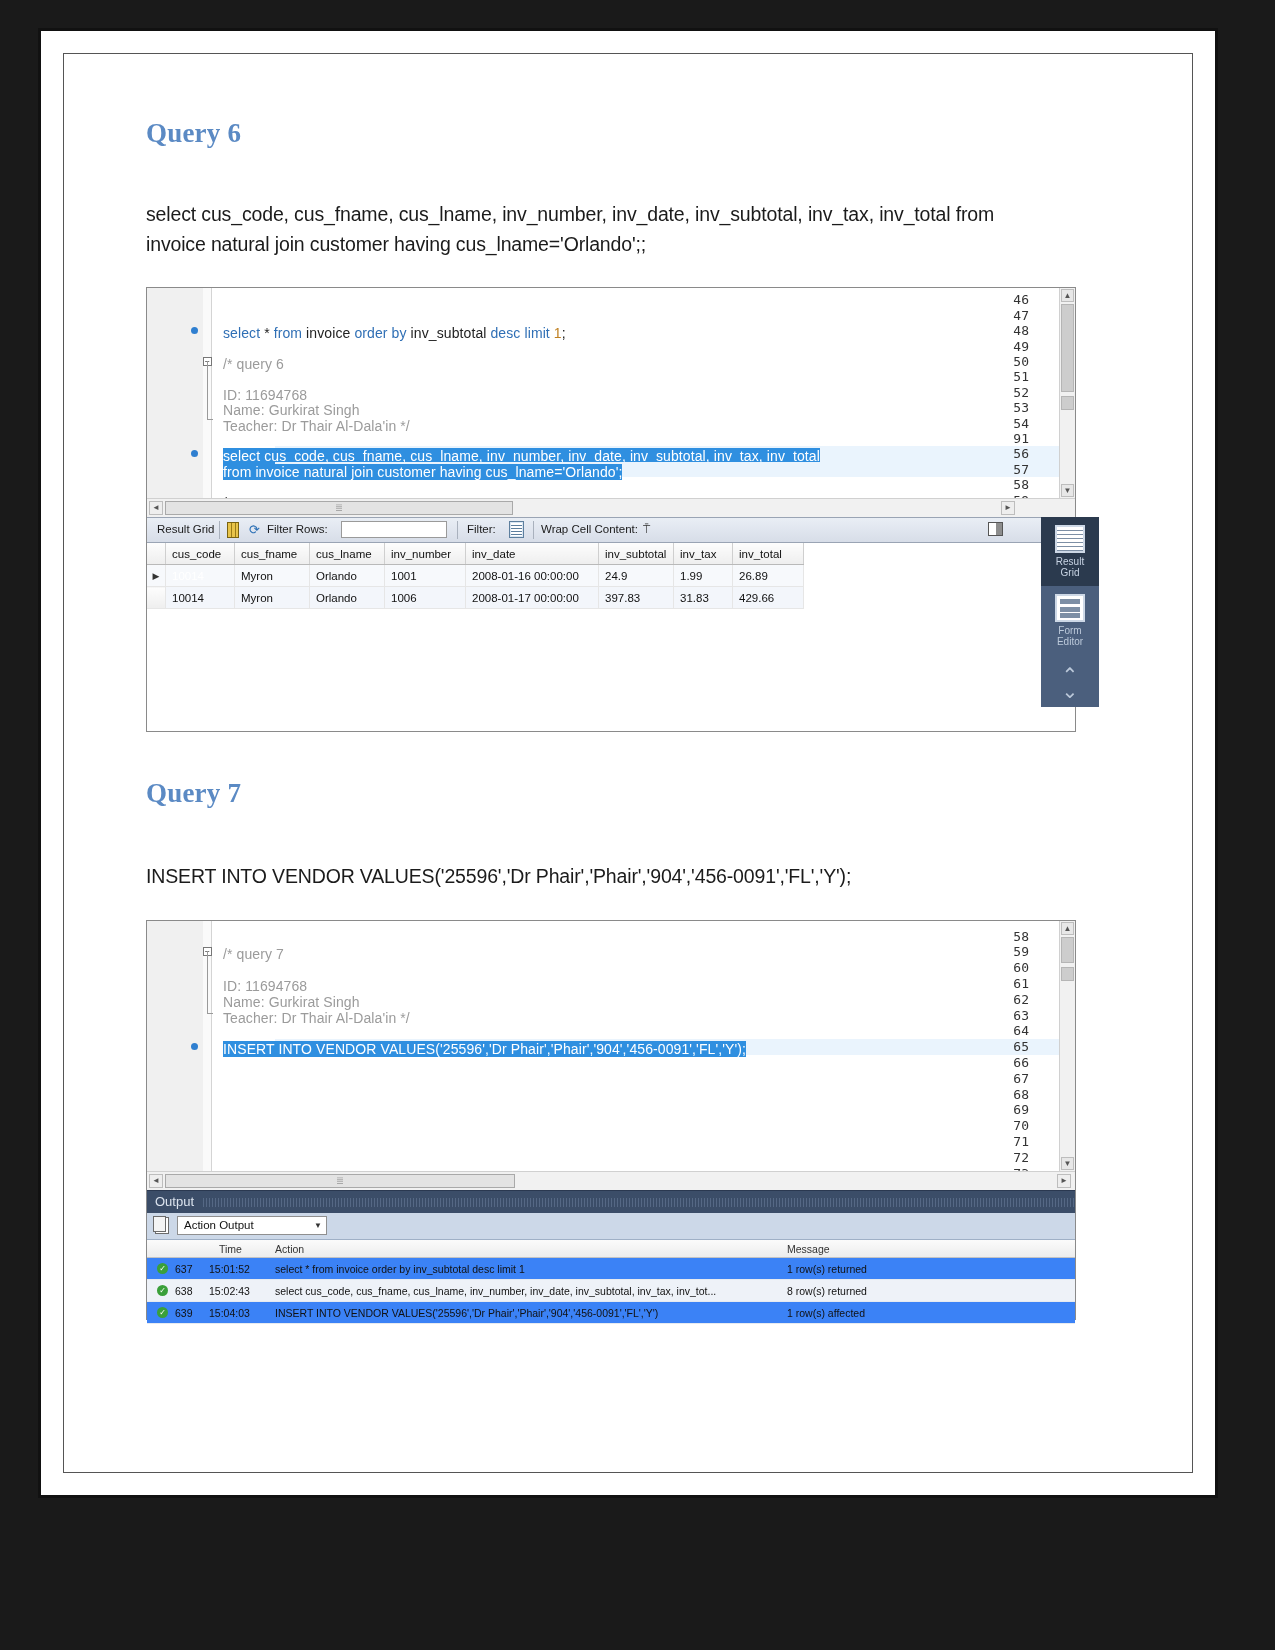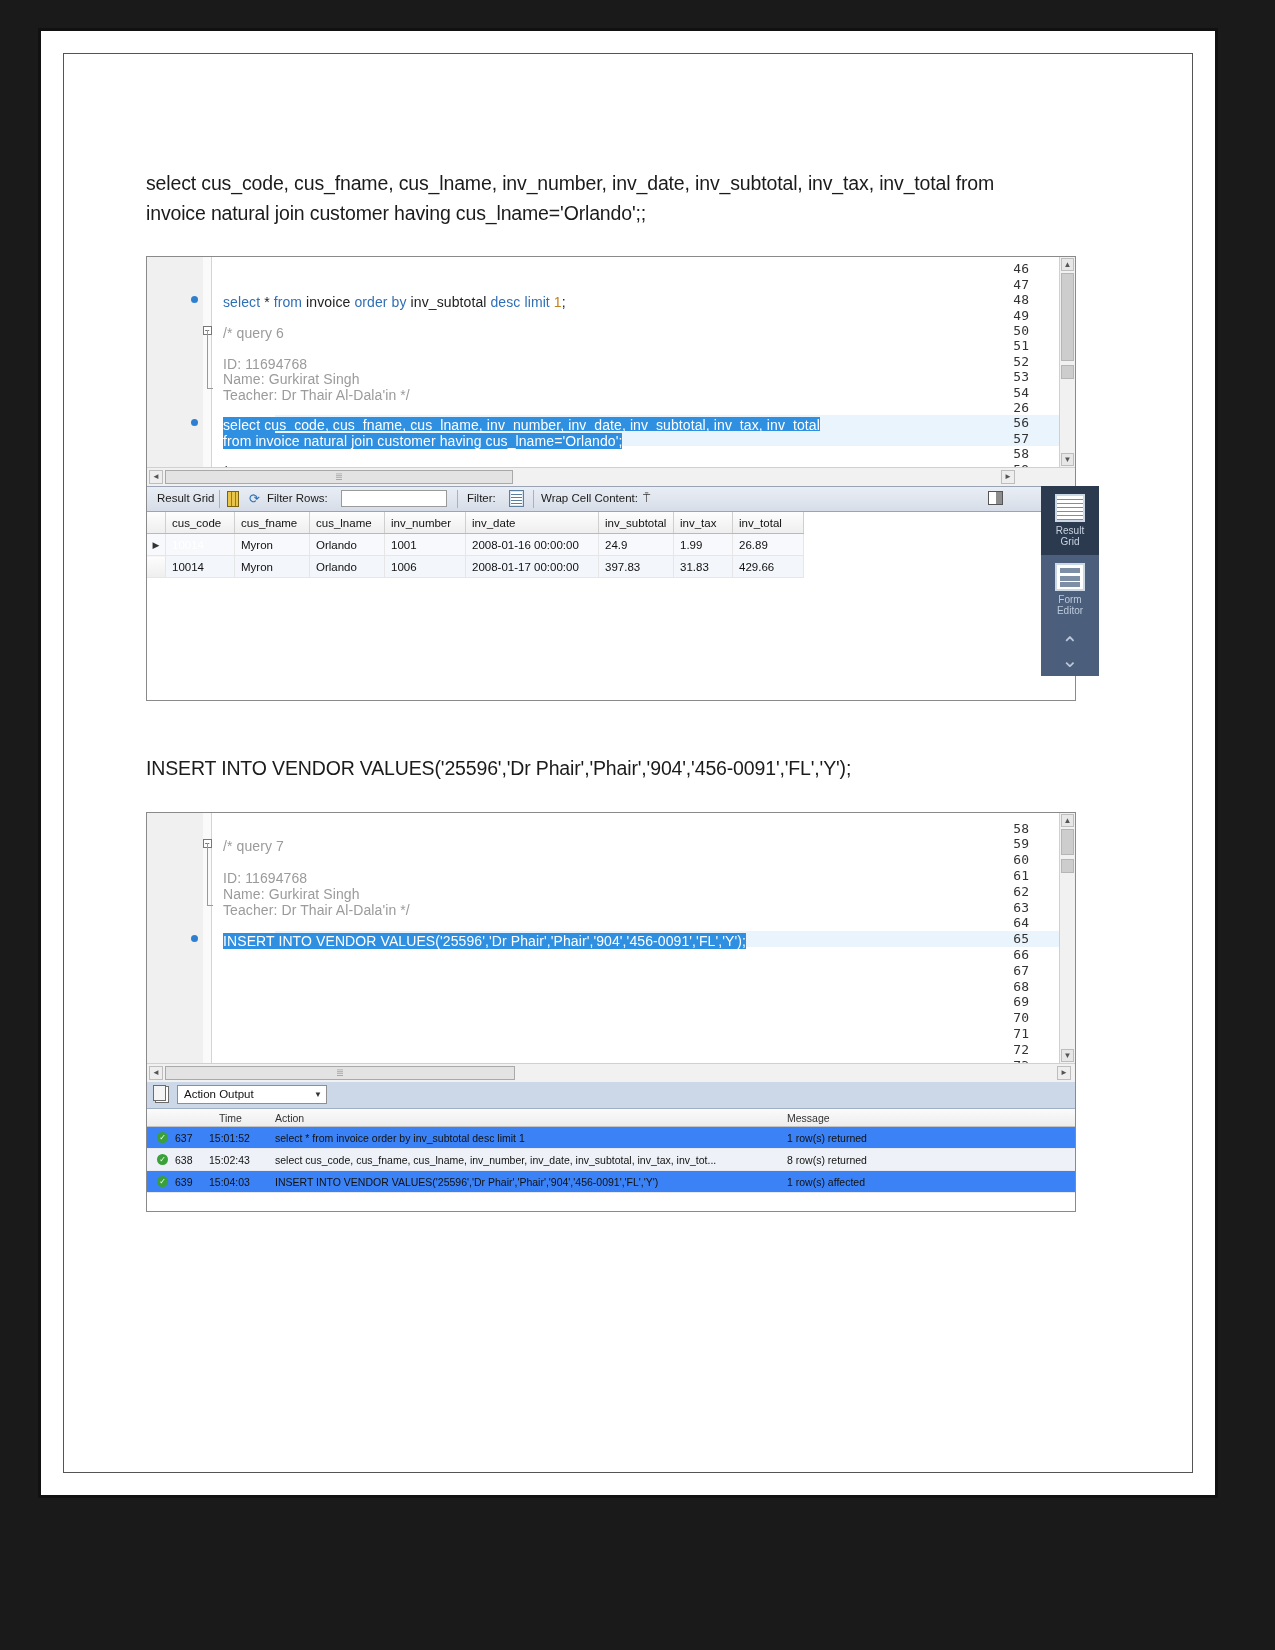--- a/index.html
+++ b/index.html
@@ -218,20 +218,21 @@
   .orow span.c{position:absolute;top:5px;white-space:nowrap;overflow:hidden;}
   .seq{font-weight:normal;}
 </style>
 </head>
 <body>
 
 <div class="page-outer">
  <div class="page-inner">
   <div class="content">
 
+    <h2 class="qtitle">Query 6</h2>
 
     <p class="qtext" style="margin-top:50px;width:900px;">select cus_code, cus_fname, cus_lname, inv_number, inv_date, inv_subtotal, inv_tax, inv_total from invoice natural join customer having cus_lname='Orlando';;</p>
 
     <div class="wb" style="margin-top:28px;height:445px;">
 
       <div class="editor" id="ed1" style="height:210px;">
         <div class="gutter"></div>
         <div class="gutter-strip"></div>
         <div class="codearea" id="code1">
               <div class="cl" style="top: 36.8px;"><span class="kw">select</span> * <span class="kw">from</span> invoice <span class="kw">order</span> <span class="kw">by</span> inv_subtotal <span class="kw">desc</span> <span class="kw">limit</span> <span class="num">1</span>;</div>
@@ -255,21 +256,21 @@
             <div class="ln" style="top: 19.4px;">47</div>
             <div class="ln" style="top: 34.8px;">48</div>
             <div class="bpdot" style="top: 38.8px;"></div>
             <div class="ln" style="top: 50.2px;">49</div>
             <div class="ln" style="top: 65.6px;">50</div>
             <div class="fold" style="left: 56px; top: 68.6px;">−</div>
             <div class="ln" style="top: 81px;">51</div>
             <div class="ln" style="top: 96.4px;">52</div>
             <div class="ln" style="top: 111.8px;">53</div>
             <div class="ln" style="top: 127.2px;">54</div>
-            <div class="ln" style="top: 142.6px;">26</div>
+            <div class="ln" style="top: 142.6px;">91</div>
             <div class="ln" style="top: 158px;">56</div>
             <div class="bpdot" style="top: 162px;"></div>
             <div class="ln" style="top: 173.4px;">57</div>
             <div class="ln" style="top: 188.8px;">58</div>
             <div class="ln" style="top: 204.2px;">59</div>
             <div class="foldline" style="left: 60px; top: 73px; height: 58px;"></div>
             <div class="foldend" style="left: 60px; top: 131px; width: 6px;"></div>
           </div>
 
       <div class="hscroll">
@@ -344,20 +345,21 @@
         <div class="vitem dim">
           <div class="vicon form"></div>
           <div>Form</div>
           <div>Editor</div>
         </div>
         <div class="vitem dim updown">⌃<br>⌄</div>
       </div>
 
     </div>
 
+    <h2 class="qtitle" style="margin-top:46px;">Query 7</h2>
 
     <p class="qtext" style="margin-top:52px;width:900px;">INSERT INTO VENDOR VALUES('25596','Dr Phair','Phair','904','456-0091','FL','Y');</p>
 
     <div class="wb" style="margin-top:28px;height:400px;">
 
       <div class="editor" id="ed2" style="height:250px;">
         <div class="gutter"></div>
         <div class="gutter-strip"></div>
         <div class="codearea" id="code2">
               <div class="cl" style="top: 25.8px;"><span class="cmt">/* query 7</span></div>
@@ -394,20 +396,24 @@
             <div class="foldline" style="left: 60px; top: 30px; height: 62px;"></div>
             <div class="foldend" style="left: 60px; top: 92px; width: 6px;"></div>
           </div>
 
       <div class="hscroll">
         <div class="harrow" style="left:2px;">◄</div>
         <div class="hthumb" style="left:18px;width:350px;">⦙⦙⦙</div>
         <div class="harrow" style="right:4px;">►</div>
       </div>
 
+      <div class="out-header">
+        <span class="t">Output</span>
+        <div class="hatch"></div>
+      </div>
 
       <div class="out-toolbar">
         <div class="copyico"></div>
         <div class="out-select">
           <span>Action Output</span>
           <span class="car">▼</span>
         </div>
       </div>
 
       <div class="out-table">

